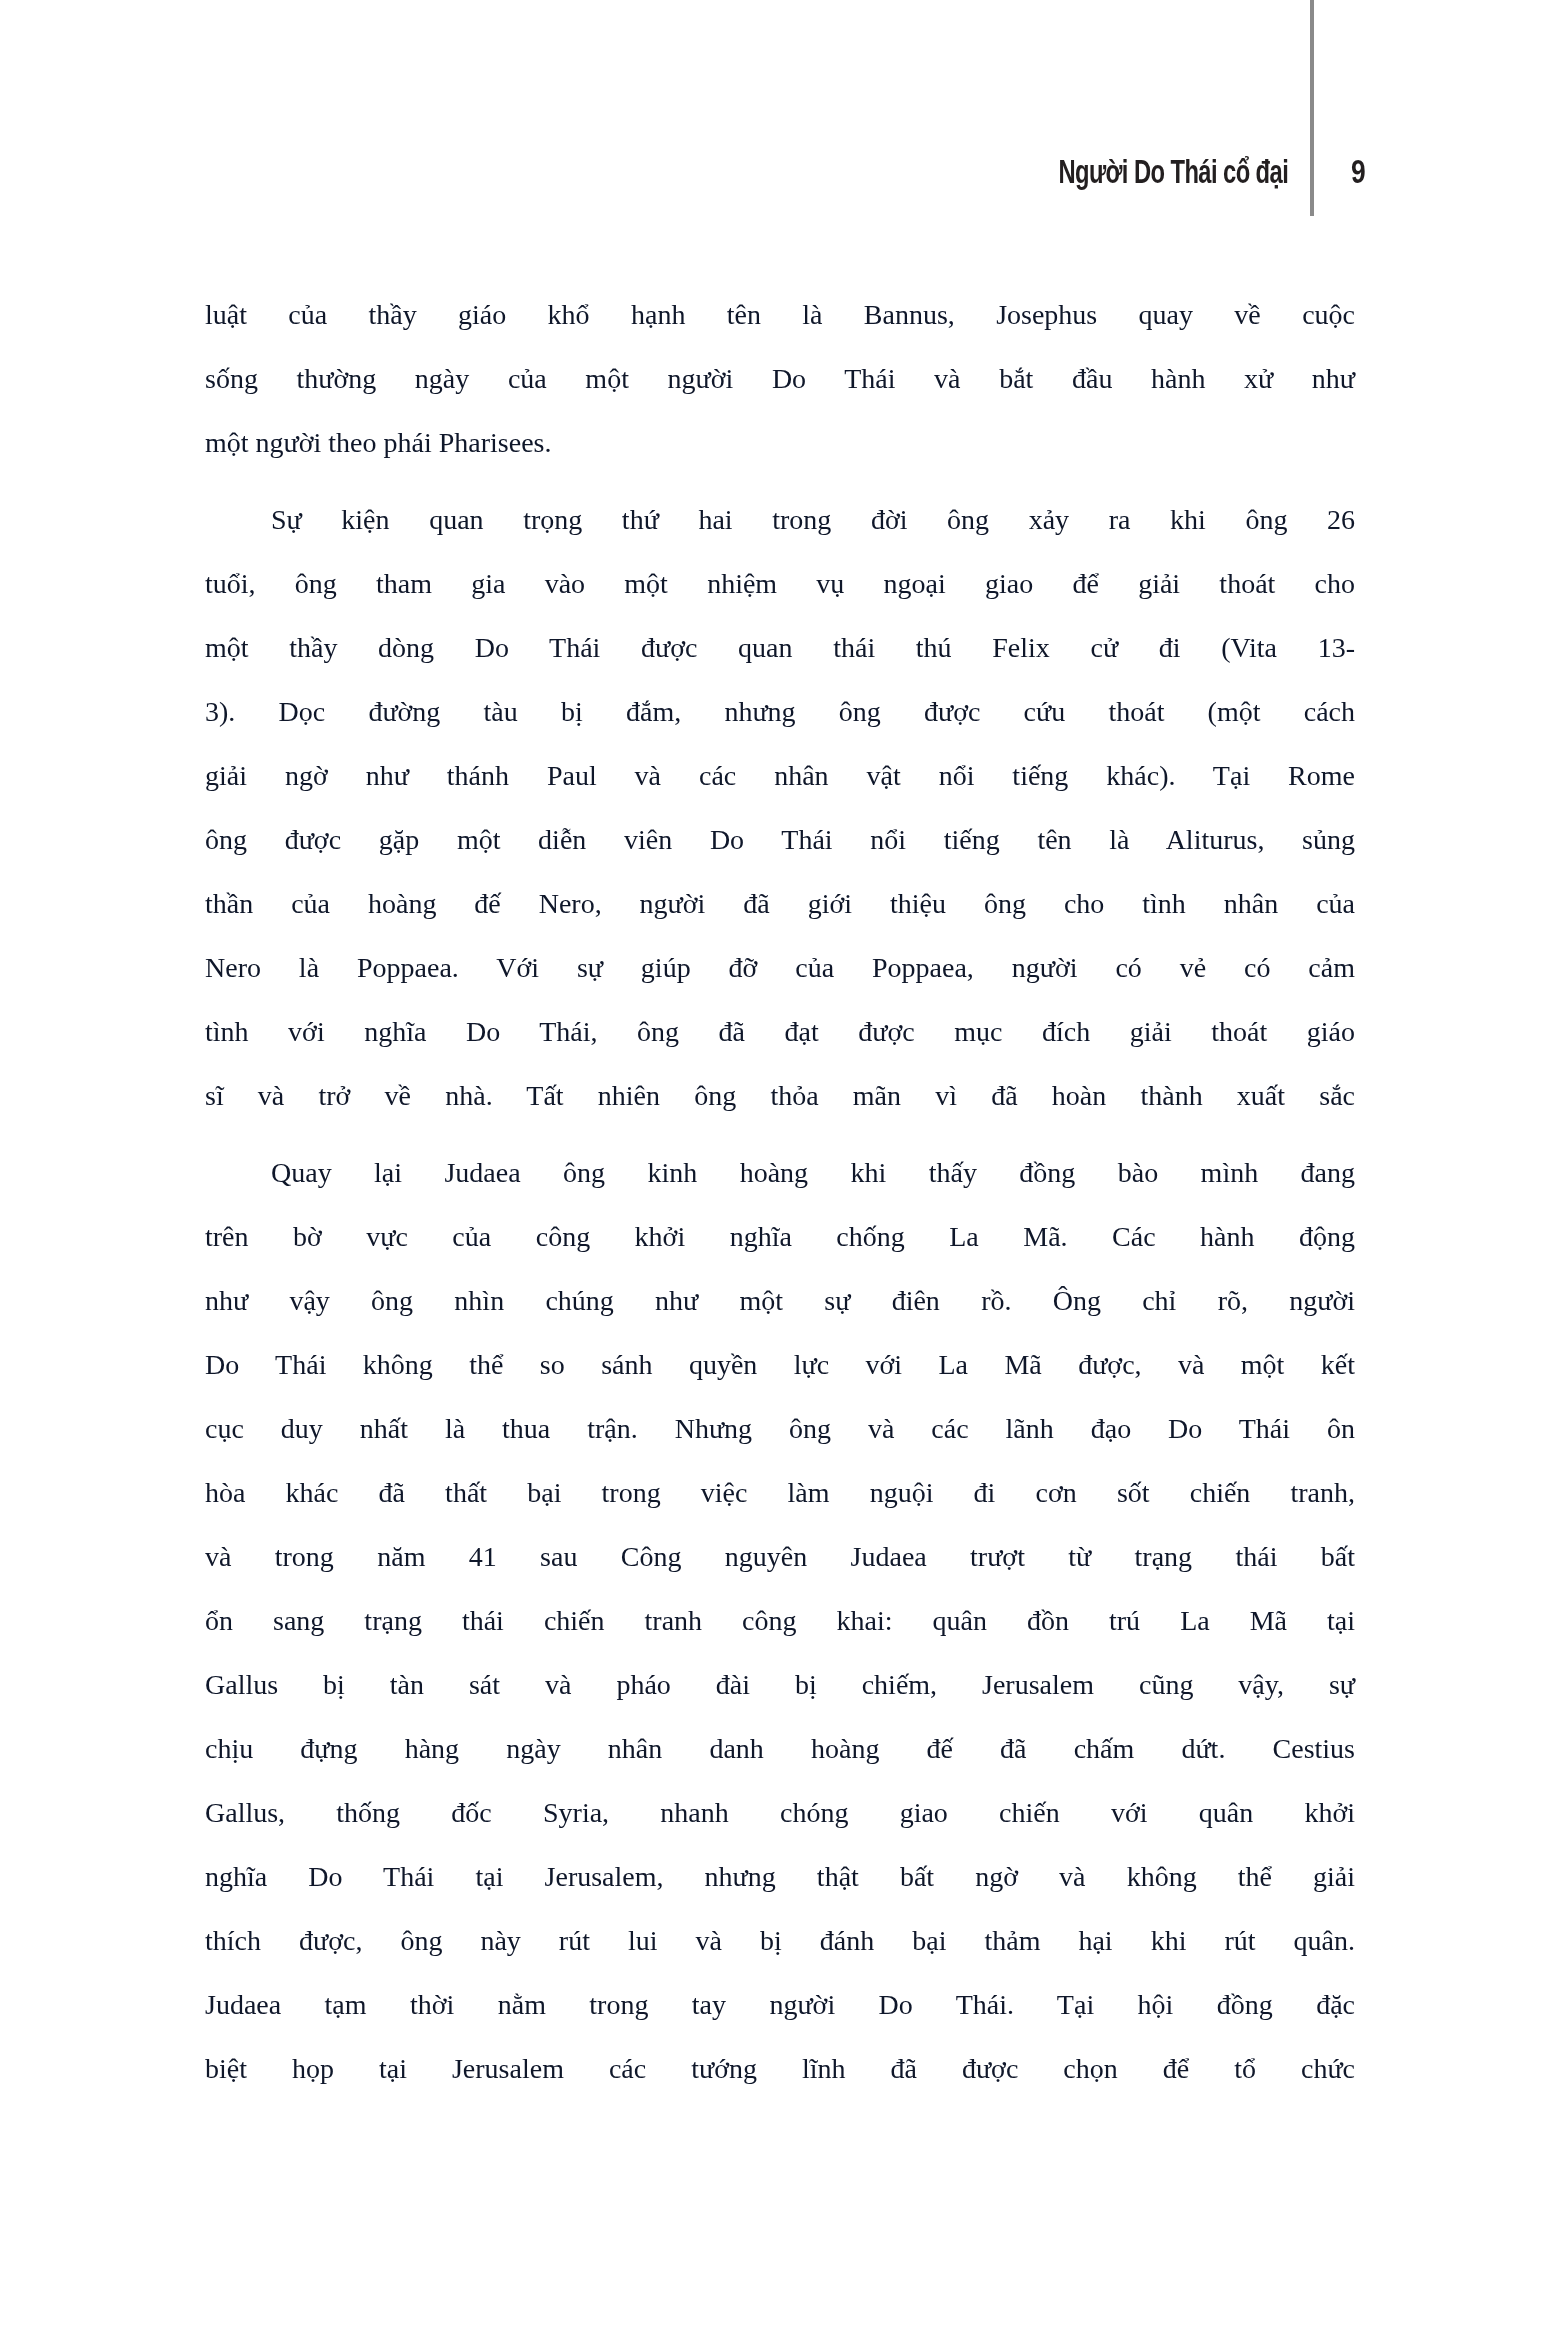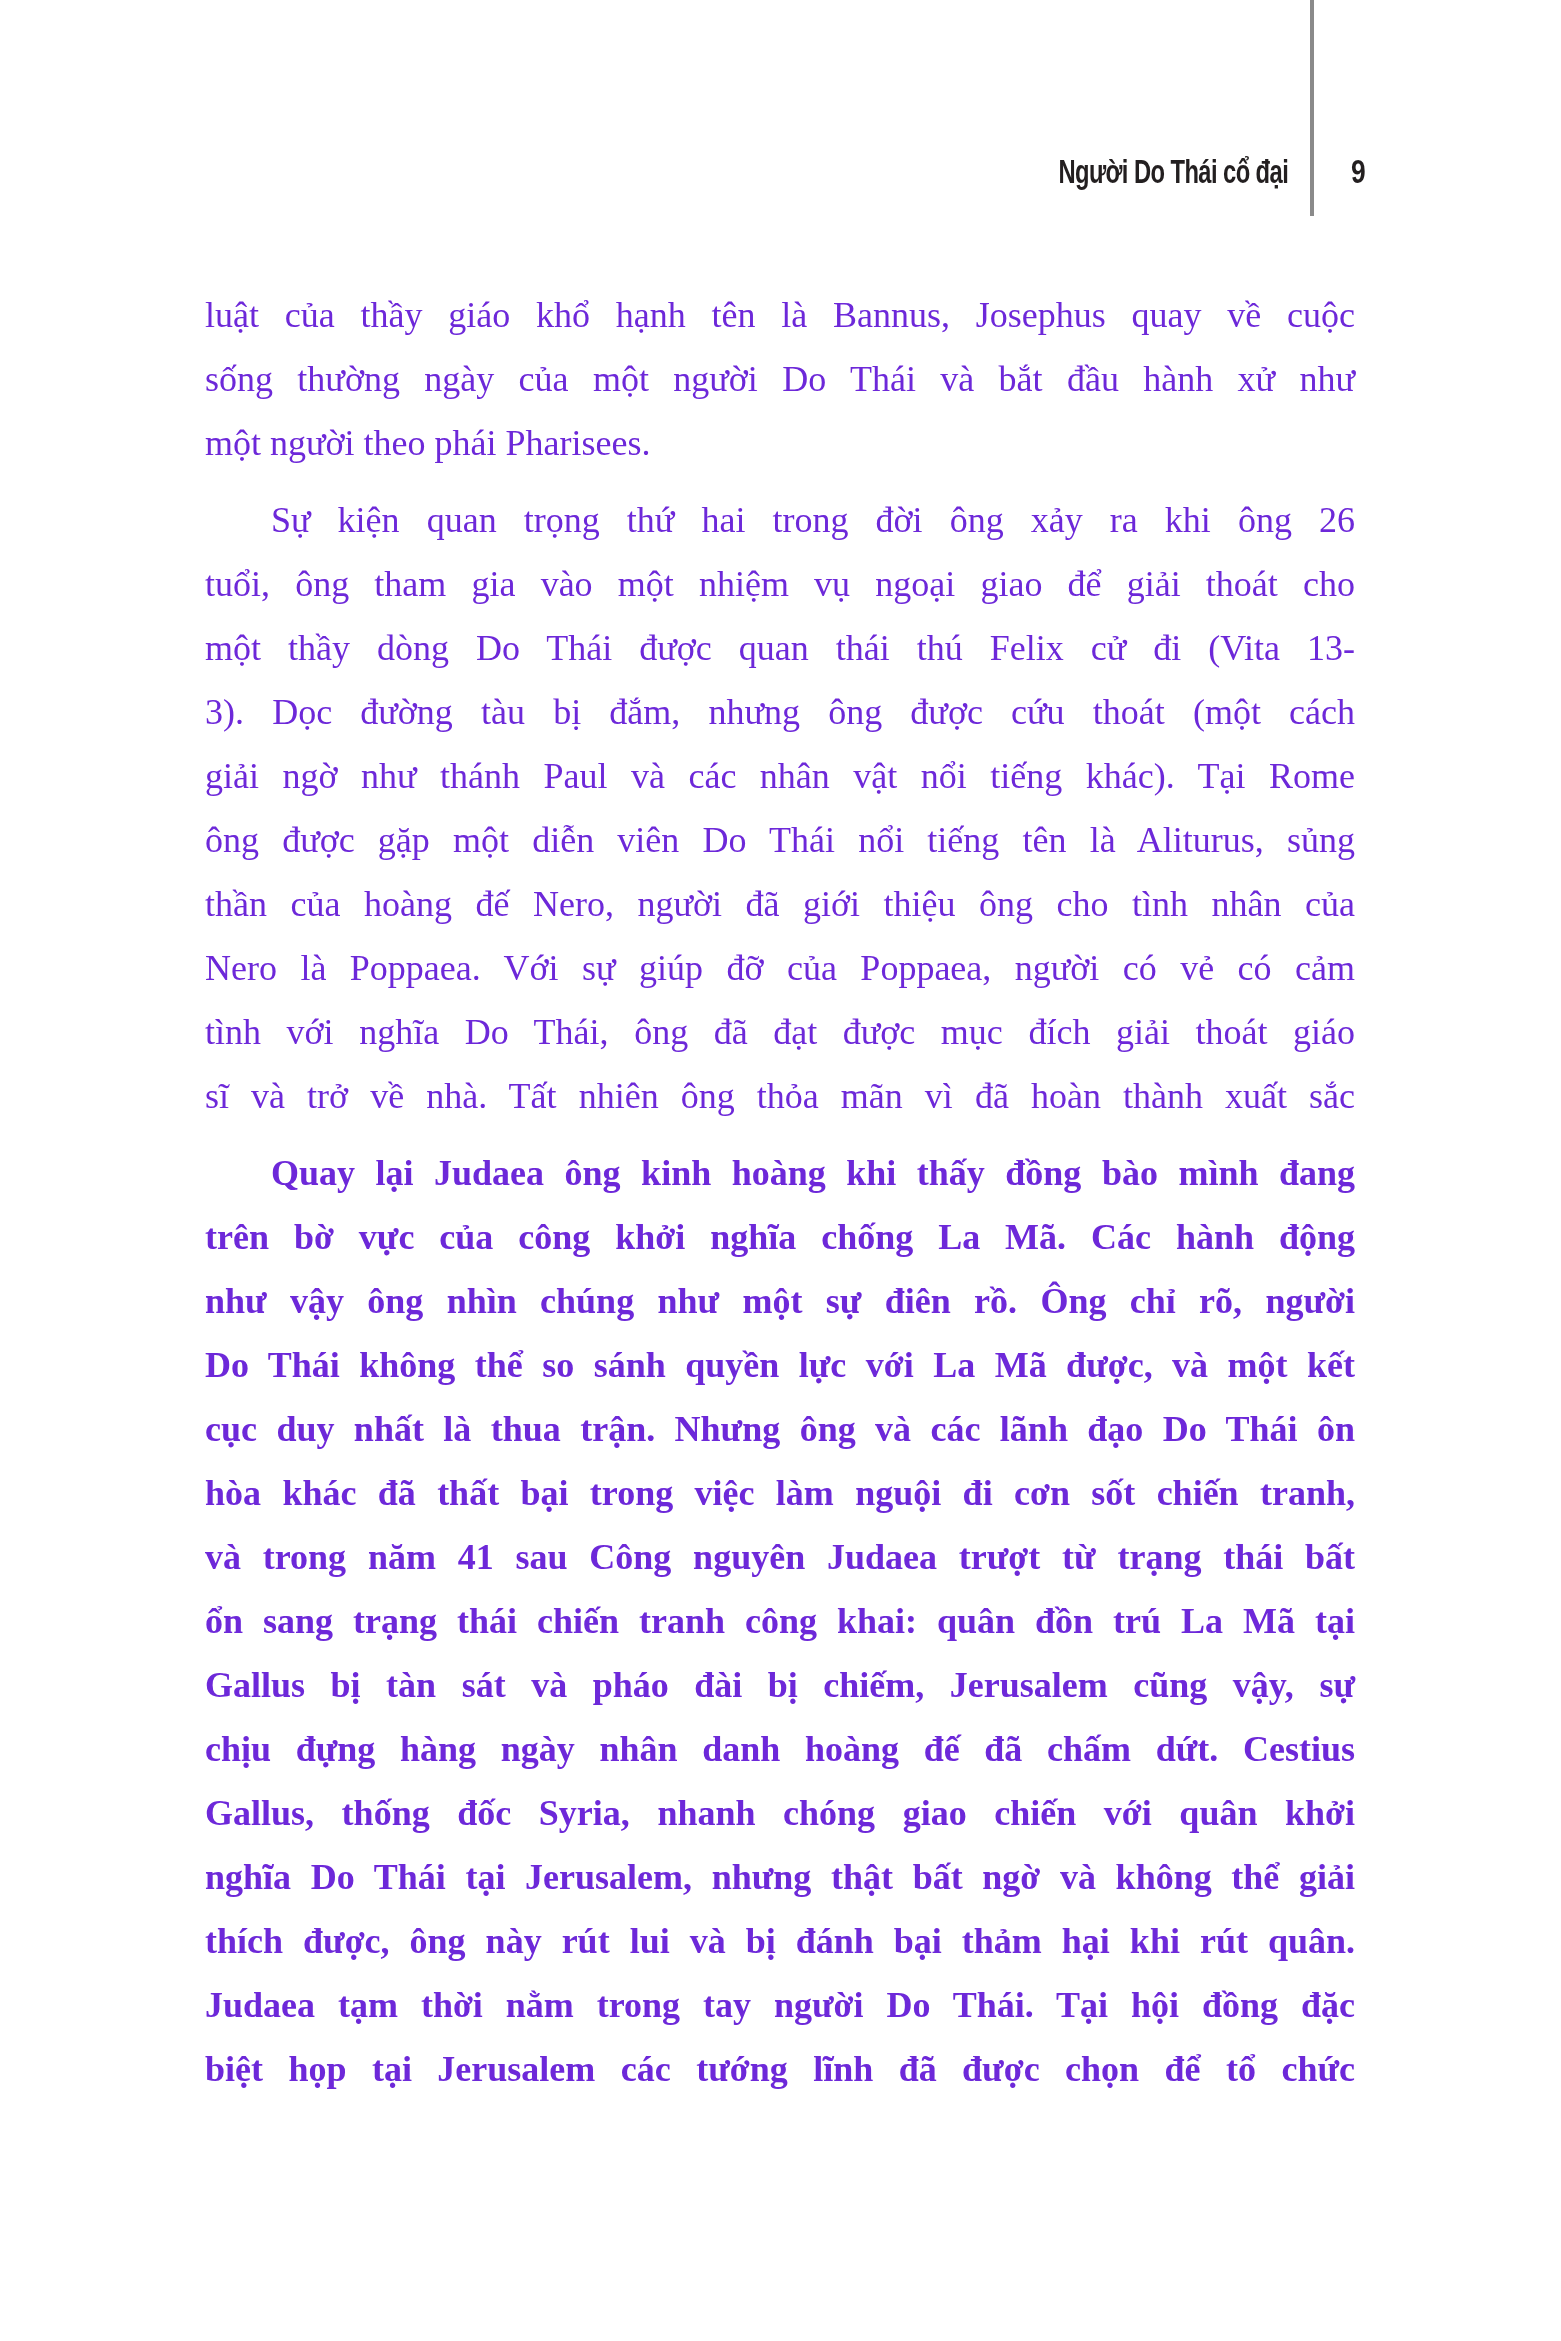--- a/index.html
+++ b/index.html
@@ -16,22 +16,22 @@
     background: #8a8a8a;
   }
   .page-number {
     position: absolute; top: 153px; left: 1351px;
     font-family: "Liberation Sans", sans-serif; font-weight: bold;
     font-size: 33px; color: #231f20;
     transform: scaleX(0.8); transform-origin: left center;
   }
   .body-text {
     position: absolute; left: 205px; top: 283px; width: 1150px;
-    font-family: "Liberation Serif", serif; font-size: 36px;
-    line-height: 64px; color: #6d28d9;
+    font-family: "Liberation Serif", serif; font-size: 28px;
+    line-height: 64px; color: #0f172a;
     text-align: justify;
   }
   .para { margin: 0 0 13.2px 0; }
   .para.indent { text-indent: 66px; }
   .line { display: block; text-align: justify; text-align-last: justify; white-space: nowrap; }
   .line.last { text-align-last: left; }
 </style>
 </head>
 <body>
 
@@ -50,21 +50,21 @@
       <span class="line">tuổi, ông tham gia vào một nhiệm vụ ngoại giao để giải thoát cho</span>
       <span class="line">một thầy dòng Do Thái được quan thái thú Felix cử đi (Vita 13-</span>
       <span class="line">3). Dọc đường tàu bị đắm, nhưng ông được cứu thoát (một cách</span>
       <span class="line">giải ngờ như thánh Paul và các nhân vật nổi tiếng khác). Tại Rome</span>
       <span class="line">ông được gặp một diễn viên Do Thái nổi tiếng tên là Aliturus, sủng</span>
       <span class="line">thần của hoàng đế Nero, người đã giới thiệu ông cho tình nhân của</span>
       <span class="line">Nero là Poppaea. Với sự giúp đỡ của Poppaea, người có vẻ có cảm</span>
       <span class="line">tình với nghĩa Do Thái, ông đã đạt được mục đích giải thoát giáo</span>
       <span class="line">sĩ và trở về nhà. Tất nhiên ông thỏa mãn vì đã hoàn thành xuất sắc</span>
     </div>
-    <div class="para indent" style="text-indent: 0px; font-weight: bold;">
+    <div class="para indent" style="text-indent: 0px;">
       <span class="line" style="padding-left: 66px;">Quay lại Judaea ông kinh hoàng khi thấy đồng bào mình đang</span>
       <span class="line">trên bờ vực của công khởi nghĩa chống La Mã. Các hành động</span>
       <span class="line">như vậy ông nhìn chúng như một sự điên rồ. Ông chỉ rõ, người</span>
       <span class="line">Do Thái không thể so sánh quyền lực với La Mã được, và một kết</span>
       <span class="line">cục duy nhất là thua trận. Nhưng ông và các lãnh đạo Do Thái ôn</span>
       <span class="line">hòa khác đã thất bại trong việc làm nguội đi cơn sốt chiến tranh,</span>
       <span class="line">và trong năm 41 sau Công nguyên Judaea trượt từ trạng thái bất</span>
       <span class="line">ổn sang trạng thái chiến tranh công khai: quân đồn trú La Mã tại</span>
       <span class="line">Gallus bị tàn sát và pháo đài bị chiếm, Jerusalem cũng vậy, sự</span>
       <span class="line">chịu đựng hàng ngày nhân danh hoàng đế đã chấm dứt. Cestius</span>

